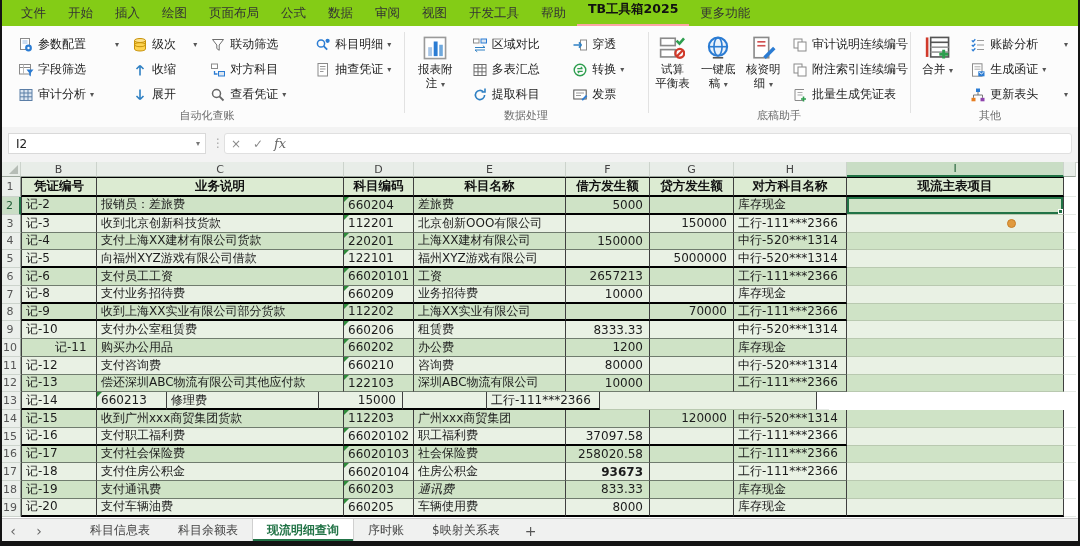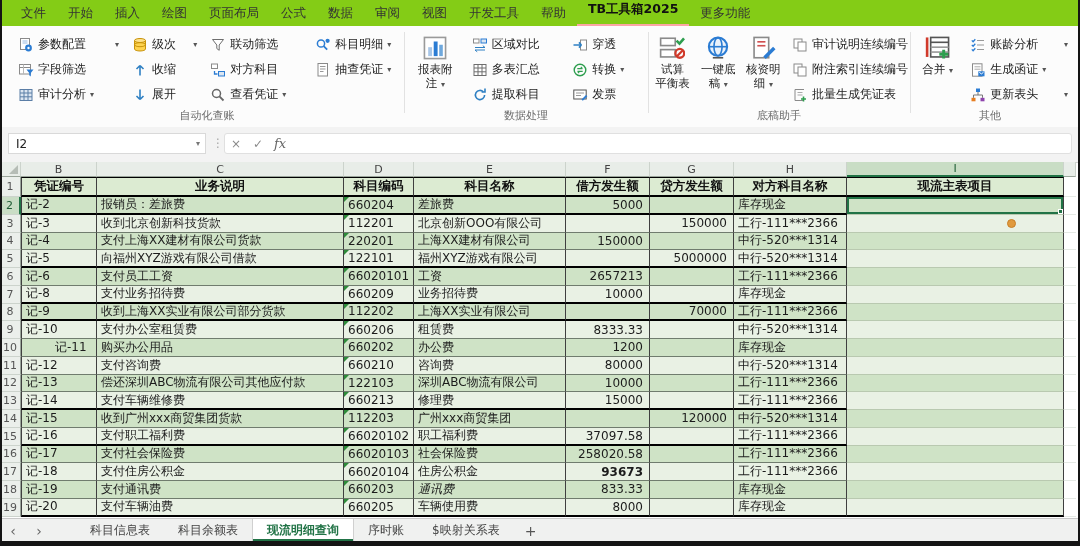--- a/index.html
+++ b/index.html
@@ -612,21 +612,20 @@
       <div class="gc dcell" style="width: 152px; flex: 0 0 152px;">深圳ABC物流有限公司</div>
       <div class="gc dcell num" style="width: 84px; flex: 0 0 84px;">10000</div>
       <div class="gc dcell num" style="width: 84px; flex: 0 0 84px;"></div>
       <div class="gc dcell" style="width: 113px; flex: 0 0 113px;">工行-111***2366</div>
       <div class="gc dcell iflow" style="width: 217px; flex: 0 0 217px;"></div>
       <div class="gc sliver" style="width: 12px; flex: 0 0 12px;"></div>
     </div>
     <div class="grow light thick" style="height: 17.75px;">
       <div class="gc rn" style="width: 21px; flex: 0 0 21px;">13</div>
       <div class="gc dcell c0" style="width: 76px; flex: 0 0 76px;">记-14</div>
-      <div class="gc dcell" style="width: 247px; flex: 0 0 247px;">支付车辆维修费</div>
       <div class="gc dcell tri" style="width: 70px; flex: 0 0 70px;">660213</div>
       <div class="gc dcell" style="width: 152px; flex: 0 0 152px;">修理费</div>
       <div class="gc dcell num" style="width: 84px; flex: 0 0 84px;">15000</div>
       <div class="gc dcell num" style="width: 84px; flex: 0 0 84px;"></div>
       <div class="gc dcell" style="width: 113px; flex: 0 0 113px;">工行-111***2366</div>
       <div class="gc dcell iflow" style="width: 217px; flex: 0 0 217px;"></div>
       <div class="gc sliver" style="width: 12px; flex: 0 0 12px;"></div>
     </div>
     <div class="grow dark" style="height: 17.75px;">
       <div class="gc rn" style="width: 21px; flex: 0 0 21px;">14</div>

